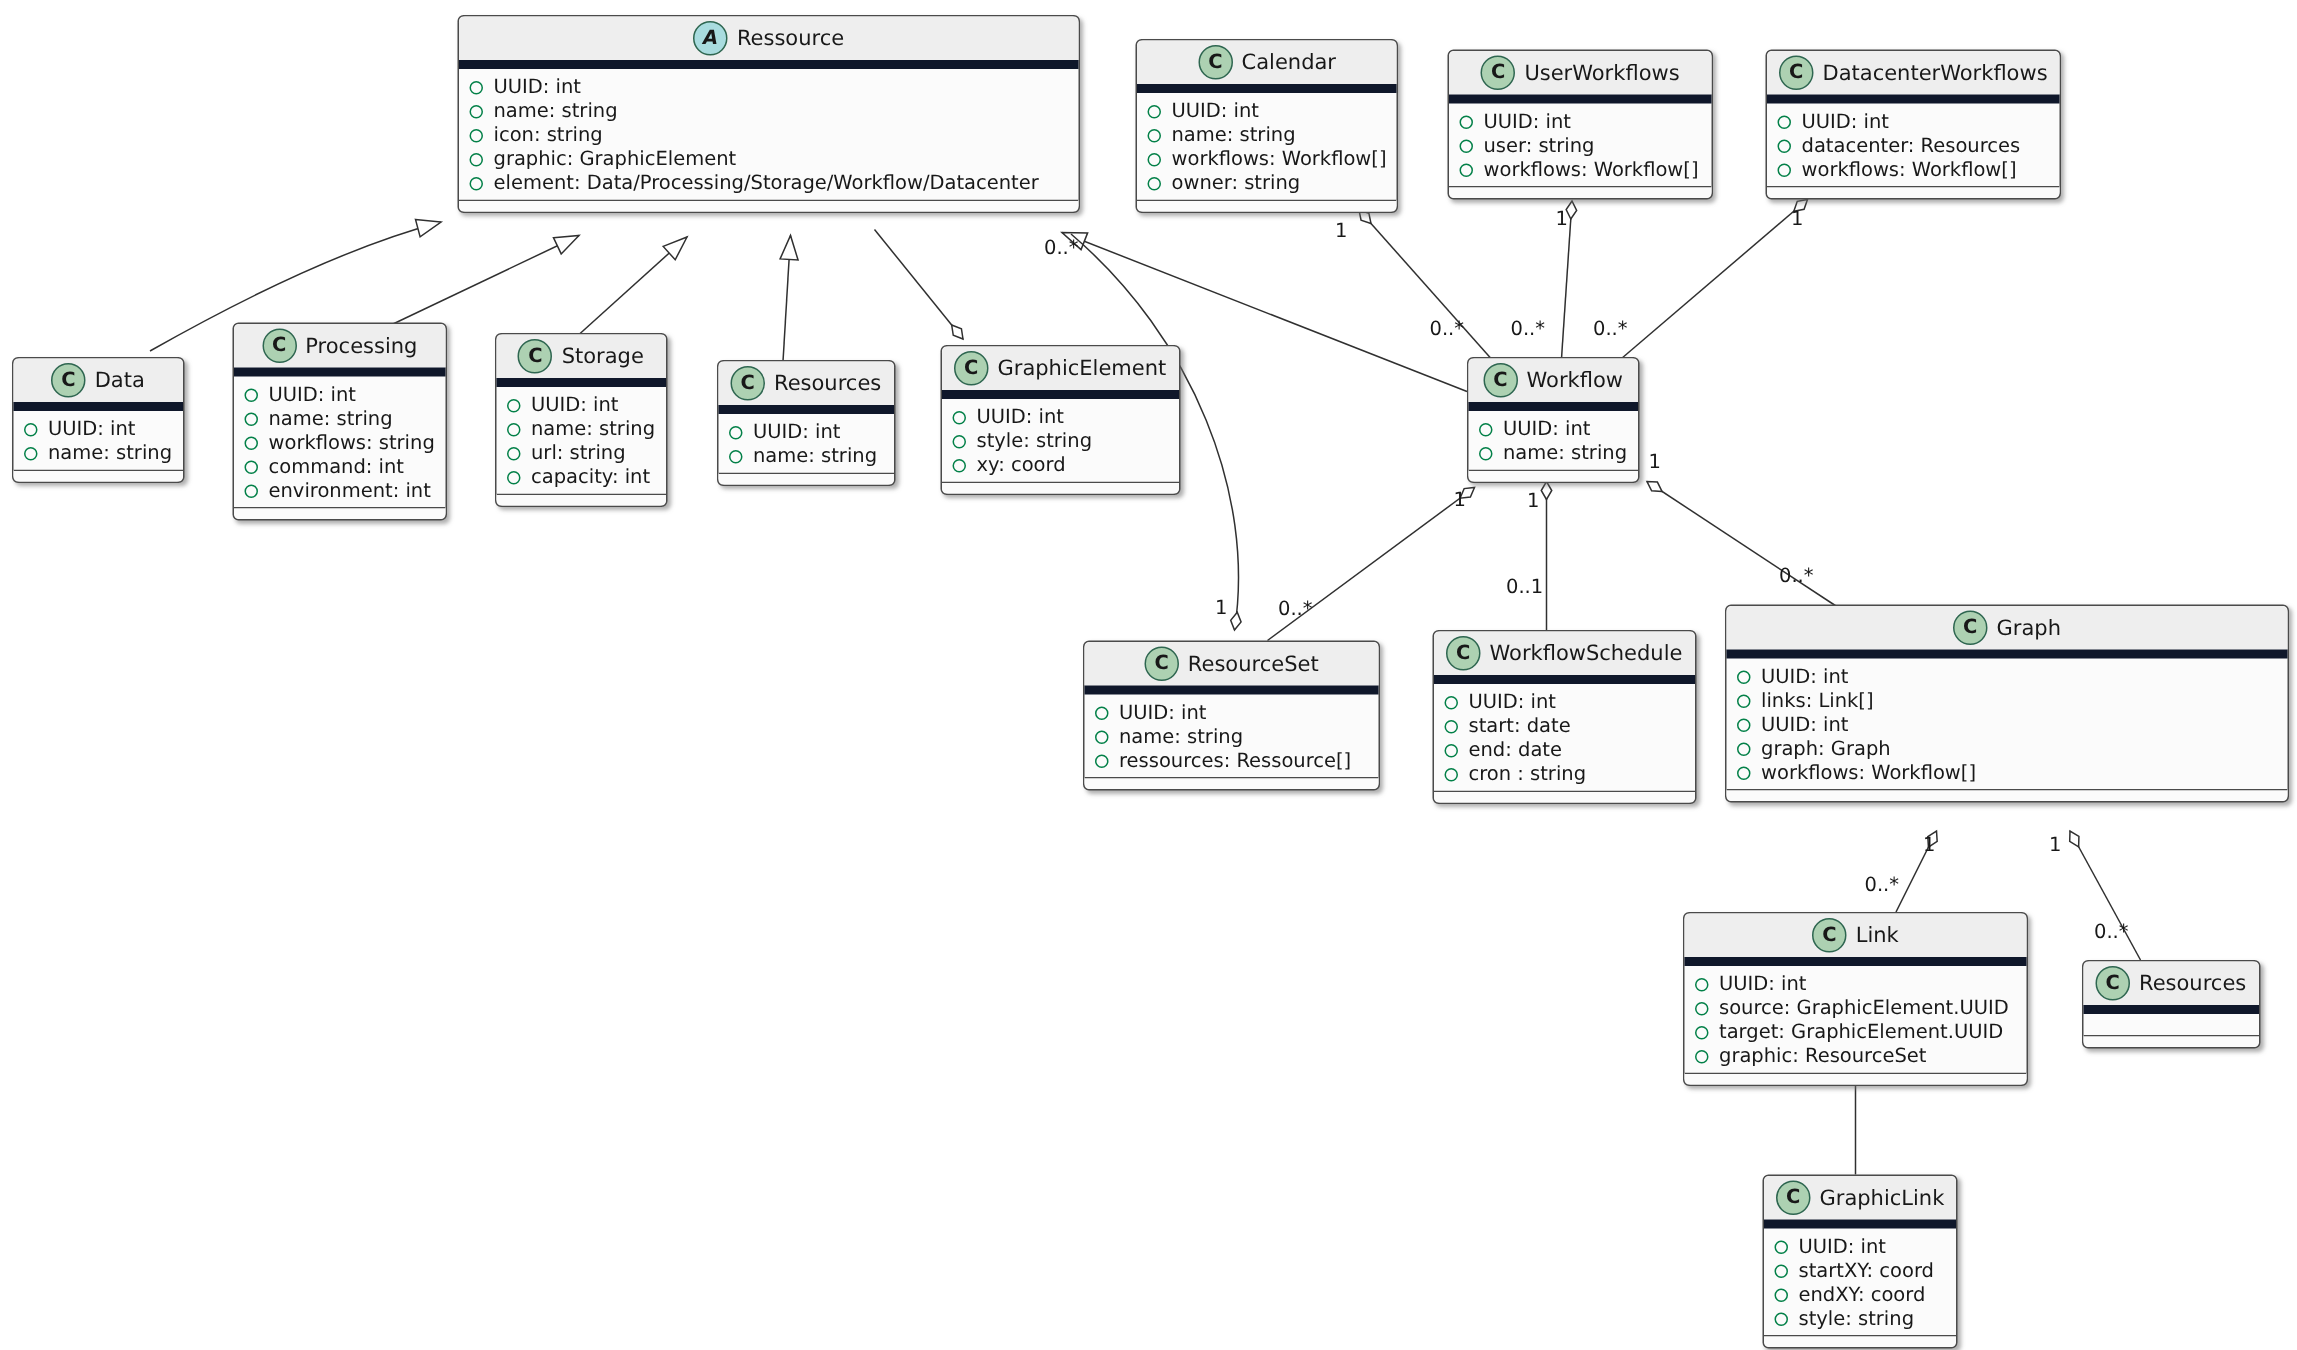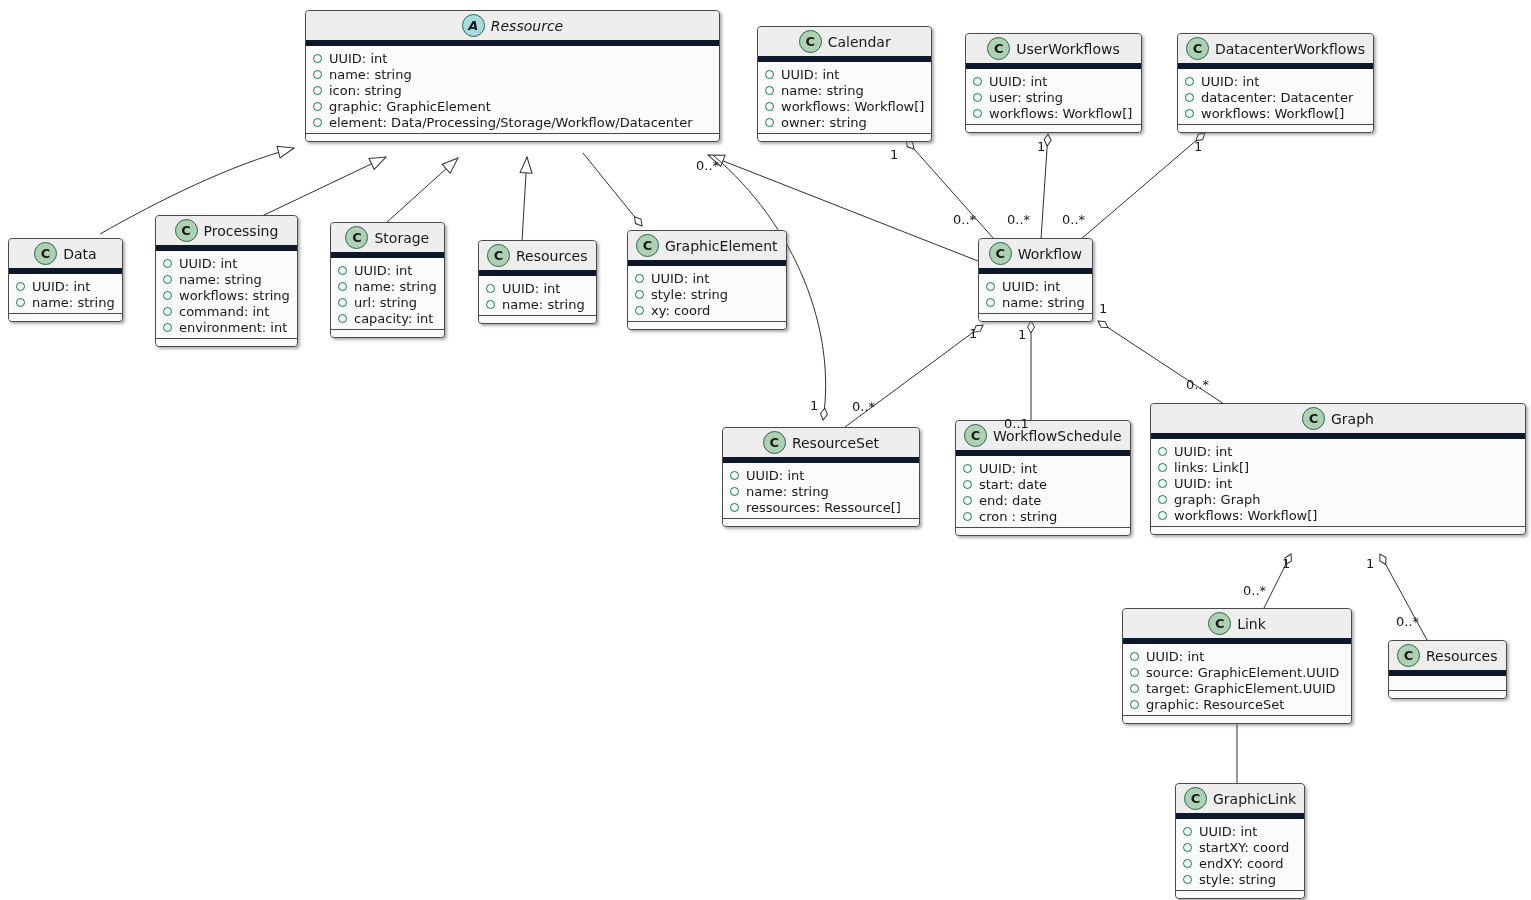--- a/index.html
+++ b/index.html
@@ -19,21 +19,21 @@
     gap:6px; padding:3px 8px; background:#eeeeee; border-radius:4px 4px 0 0;
   }
   .circ {
     width:21px; height:21px; border-radius:50%;
     background:#add1b2; border:1px solid #2e6650;
     display:flex; align-items:center; justify-content:center;
     font-size:13px; font-weight:bold; color:#181818; flex:0 0 auto;
   }
   .circ.abstract { background:#a9dcdf; font-style:italic; }
   .cls-name { font-size:14px; }
-  .cls-name.italic { font-style:italic; }
+  .cls-name.italic { }
   .cls-attrs { border-top:6px solid #0f172a; padding:4px 7px 3px 7px; min-height:7px; }
   .cls-methods { border-top:1px solid #4a4a4a; height:7px; background:#fbfbfb; border-radius:0 0 4px 4px; }
   .attr { display:flex; align-items:center; height:16px; font-size:13px; }
   .vis {
     width:7px; height:7px; border:1px solid #038048; border-radius:50%;
     display:inline-block; margin-right:7px; flex:0 0 auto; background:transparent;
   }
   .mult {
     position:absolute; font-size:13px; color:#181818; white-space:nowrap;
   }
@@ -269,21 +269,21 @@
       <span class="circ">C</span>
       <span class="cls-name">DatacenterWorkflows</span>
     </div>
     <div class="cls-attrs">
         <div class="attr">
           <span class="vis"></span>
           <span class="attr-text">UUID: int</span>
         </div>
         <div class="attr">
           <span class="vis"></span>
-          <span class="attr-text">datacenter: Datacenter</span>
+          <span class="attr-text">datacenter: Resources</span>
         </div>
         <div class="attr">
           <span class="vis"></span>
           <span class="attr-text">workflows: Workflow[]</span>
         </div>
       </div>
     <div class="cls-methods"></div>
   </div>
 
   <div class="uml-class" style="left:978px;top:238px;min-width:114px">
@@ -452,21 +452,21 @@
   <span class="mult" style="left:1037px;top:139px">1</span>
   <span class="mult" style="left:1007px;top:212px">0..*</span>
 
   <span class="mult" style="left:1194px;top:139px">1</span>
   <span class="mult" style="left:1062px;top:212px">0..*</span>
 
   <span class="mult" style="left:969px;top:326px">1</span>
   <span class="mult" style="left:852px;top:399px">0..*</span>
 
   <span class="mult" style="left:1018px;top:327px">1</span>
-  <span class="mult" style="left:1004px;top:416px">0..1</span>
+  <span class="mult" style="left:1004px;top:384px">0..1</span>
 
   <span class="mult" style="left:1099px;top:301px">1</span>
   <span class="mult" style="left:1186px;top:377px">0..*</span>
 
   <span class="mult" style="left:1282px;top:556px">1</span>
   <span class="mult" style="left:1243px;top:583px">0..*</span>
 
   <span class="mult" style="left:1366px;top:556px">1</span>
   <span class="mult" style="left:1396px;top:614px">0..*</span>
 

